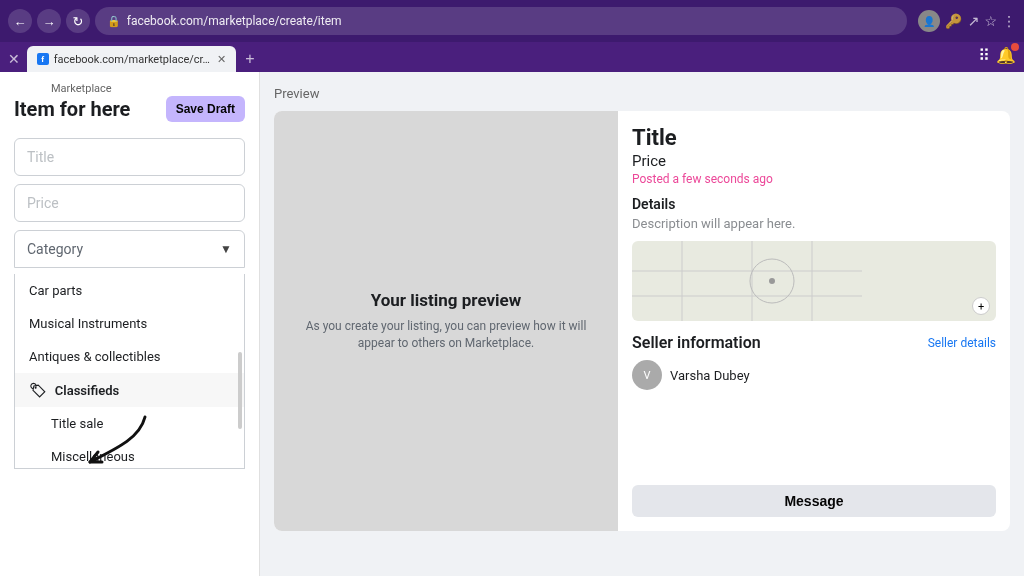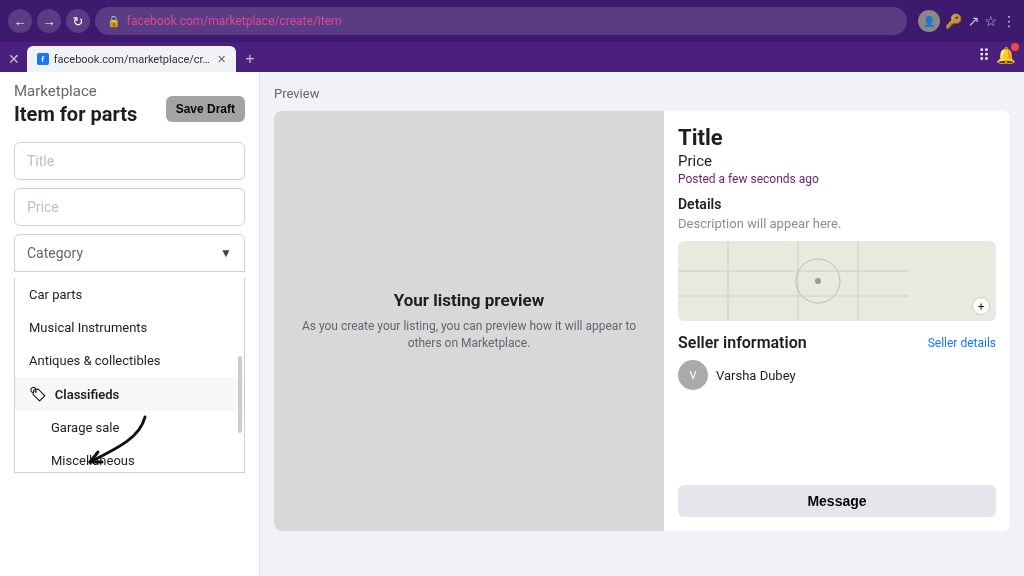--- a/index.html
+++ b/index.html
@@ -33,21 +33,21 @@
 </head>
 <body>
 
 <div style="background:#3d1a6e; height:42px; display:flex; align-items:center; padding:0 8px; gap:5px; position:relative;">
   <button class="browser-nav-btn">←</button>
   <button class="browser-nav-btn">→</button>
   <button class="browser-nav-btn">↻</button>
 
   <div class="browser-address-bar">
     <span style="font-size:11px; color:#ccc;">🔒</span>
-    <span style="color:#ec4899; font-size:12px; opacity:0.9;">facebook.com/marketplace/create/item</span>
+    <span style="color:#ffffff; font-size:12px; opacity:0.9;">facebook.com/marketplace/create/item</span>
   </div>
 
   <div style="display:flex; align-items:center; gap:5px; margin-left:6px;">
     <button style="background:none;border:none;cursor:pointer;">
       <span style="width:22px;height:22px;border-radius:50%;background:#888;display:flex;align-items:center;justify-content:center;color:#fff;font-size:10px;">👤</span>
     </button>
     <button style="background:none;border:none;cursor:pointer;color:rgba(255,255,255,0.7);font-size:14px;">🔑</button>
     <button style="background:none;border:none;cursor:pointer;color:rgba(255,255,255,0.7);font-size:14px;">↗</button>
     <button style="background:none;border:none;cursor:pointer;color:rgba(255,255,255,0.7);font-size:14px;">☆</button>
     <button style="background:none;border:none;cursor:pointer;color:rgba(255,255,255,0.7);font-size:14px;">⋮</button>
@@ -74,24 +74,24 @@
   </div>
 </div>
 
 <div style="display:flex; height:calc(576px - 72px); background:#f0f2f5; position:relative;">
 
   <div style="width:260px; background:#fff; border-right:1px solid #e0e0e0; display:flex; flex-direction:column; overflow:hidden; position:relative; z-index:1;">
 
     <div style="padding:10px 14px 6px; display:flex; flex-direction:column;">
       <div style="display:flex; justify-content:space-between; align-items:flex-start; margin-bottom:4px;">
         <div>
-          <div style="font-size:15px; color:#666; margin-bottom:2px;">Marketplace</div>
-          <div style="font-size:20px; font-weight:700; color:#1c1e21;">Item for parts</div>
+          <div style="font-size:11px; color:#666; margin-bottom:2px;margin-left:37px;">Marketplace</div>
+          <div style="font-size:20px; font-weight:700; color:#1c1e21;">Item for here</div>
         </div>
-        <button style="background:#a3a3a3; border:none; border-radius:6px; padding:6px 10px; font-size:12px; font-weight:600; color:#050505; cursor:pointer; white-space:nowrap; margin-top:14px;">Save Draft</button>
+        <button style="background:#c4b5fd; border:none; border-radius:6px; padding:6px 10px; font-size:12px; font-weight:600; color:#050505; cursor:pointer; white-space:nowrap; margin-top:14px;">Save Draft</button>
       </div>
     </div>
 
     <div style="padding:6px 14px;">
       <div style="border:1px solid #ccd0d5; border-radius:6px; padding:10px 12px; margin-bottom:8px; font-size:14px; color:#bcc0c4; background:#fff; width:100%; cursor:text;">
         <span>Title</span>
       </div>
       <div style="border:1px solid #ccd0d5; border-radius:6px; padding:10px 12px; margin-bottom:8px; font-size:14px; color:#bcc0c4; background:#fff; width:100%; cursor:text;">
         <span>Price</span>
       </div>
@@ -115,21 +115,21 @@
       <div style="padding:9px 14px; font-size:13px; color:#1c1e21; cursor:pointer; display:flex; align-items:center; gap:8px;">
         <span>Antiques &amp; collectibles</span>
       </div>
 
       <div style="padding:9px 14px; font-size:13px; color:#1c1e21; cursor:pointer; display:flex; align-items:center; gap:8px; font-weight:600; background:#f7f7f7;">
         <span style="font-size:14px;">🏷</span>
         <span>Classifieds</span>
       </div>
 
       <div style="padding:9px 14px 9px 36px; font-size:13px; color:#1c1e21; cursor:pointer; display:flex; align-items:center; gap:8px;">
-        <span>Garage sale</span>
+        <span>Title sale</span>
       </div>
 
       <div style="padding:9px 14px 9px 36px; font-size:13px; color:#1c1e21; cursor:pointer; display:flex; align-items:center; gap:8px;">
         <span>Miscellaneous</span>
       </div>
 
       <div style="position:absolute;right:2px;top:40%;width:4px;height:40%;background:#ccc;border-radius:2px;"></div>
     </div>
 
 
@@ -139,31 +139,31 @@
         <path d="M 30 55 L 38 45 M 30 55 L 42 55" stroke="#111" stroke-width="3" fill="none" stroke-linecap="round" stroke-linejoin="round"></path>
       </svg>
     </div>
   </div>
 
   <div style="flex:1; padding:14px; overflow-y:auto; background:#f0f2f5;">
     <div style="font-size:13px; color:#666; margin-bottom:10px;">Preview</div>
 
     <div style="background:#fff; border-radius:8px; overflow:hidden; display:flex; min-height:420px;">
 
-      <div style="width:390px; background:#d8d8d8; display:flex; flex-direction:column; align-items:center; justify-content:center; padding:20px;">
+      <div style="width:344px; background:#d8d8d8; display:flex; flex-direction:column; align-items:center; justify-content:center; padding:20px;">
         <div style="text-align:center;">
           <h3 style="font-size:17px; font-weight:700; color:#1c1e21; margin-bottom:8px;">Your listing preview</h3>
           <p style="font-size:12px; color:#606770; line-height:1.4;">As you create your listing, you can preview how it will appear to others on Marketplace.</p>
         </div>
       </div>
 
       <div style="flex:1; padding:14px; display:flex; flex-direction:column;">
         <div style="font-size:22px; font-weight:700; color:#1c1e21; margin-bottom:2px;">Title</div>
         <div style="font-size:15px; color:#1c1e21; margin-bottom:2px;">Price</div>
-        <div style="font-size:12px; color:#701a75; margin-bottom:10px;">Posted a few seconds ago</div>
+        <div style="font-size:12px; color:#ec4899; margin-bottom:10px;">Posted a few seconds ago</div>
 
         <div style="font-size:14px; font-weight:600; color:#1c1e21; margin-bottom:4px;">Details</div>
         <div style="font-size:13px; color:#8a8d91; margin-bottom:10px;">Description will appear here.</div>
 
         <div style="width:100%; height:80px; background:#e8eae0; border-radius:6px; margin-bottom:12px; position:relative; overflow:hidden;">
           <svg width="100%" height="100%" style="position:absolute;top:0;left:0;">
             <line x1="0" y1="30" x2="230" y2="30" stroke="#ccc" stroke-width="1"></line>
             <line x1="0" y1="55" x2="230" y2="55" stroke="#ccc" stroke-width="1"></line>
             <line x1="50" y1="0" x2="50" y2="80" stroke="#ccc" stroke-width="1"></line>
             <line x1="120" y1="0" x2="120" y2="80" stroke="#ccc" stroke-width="1"></line>

